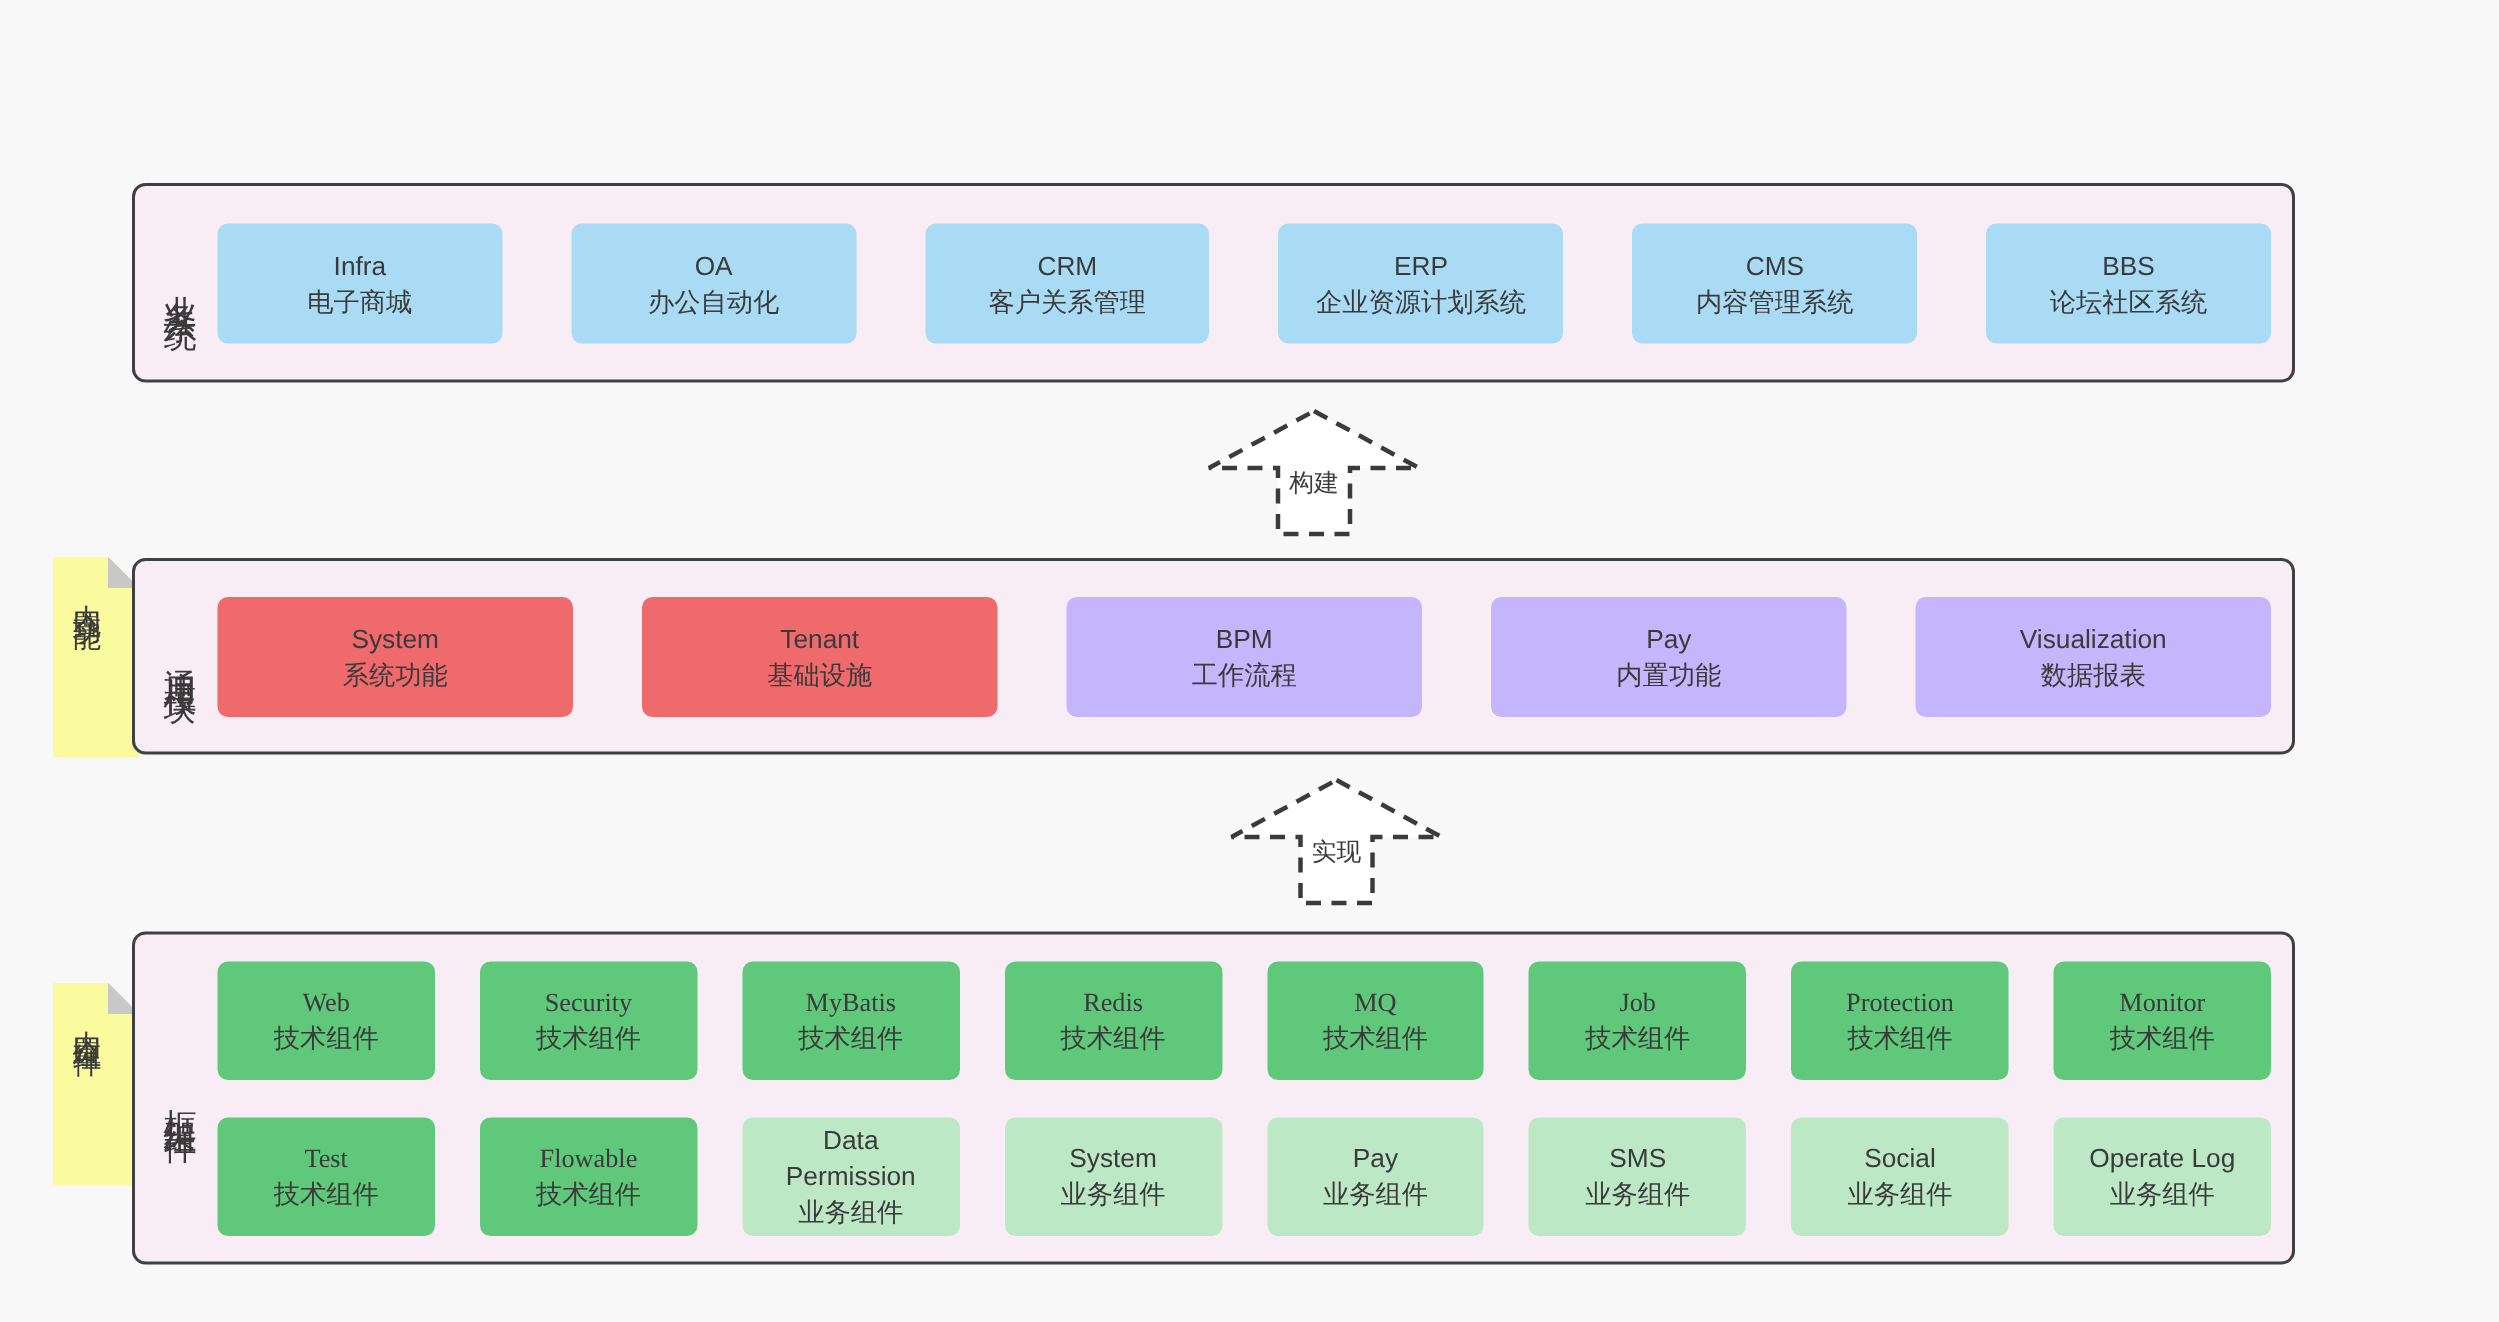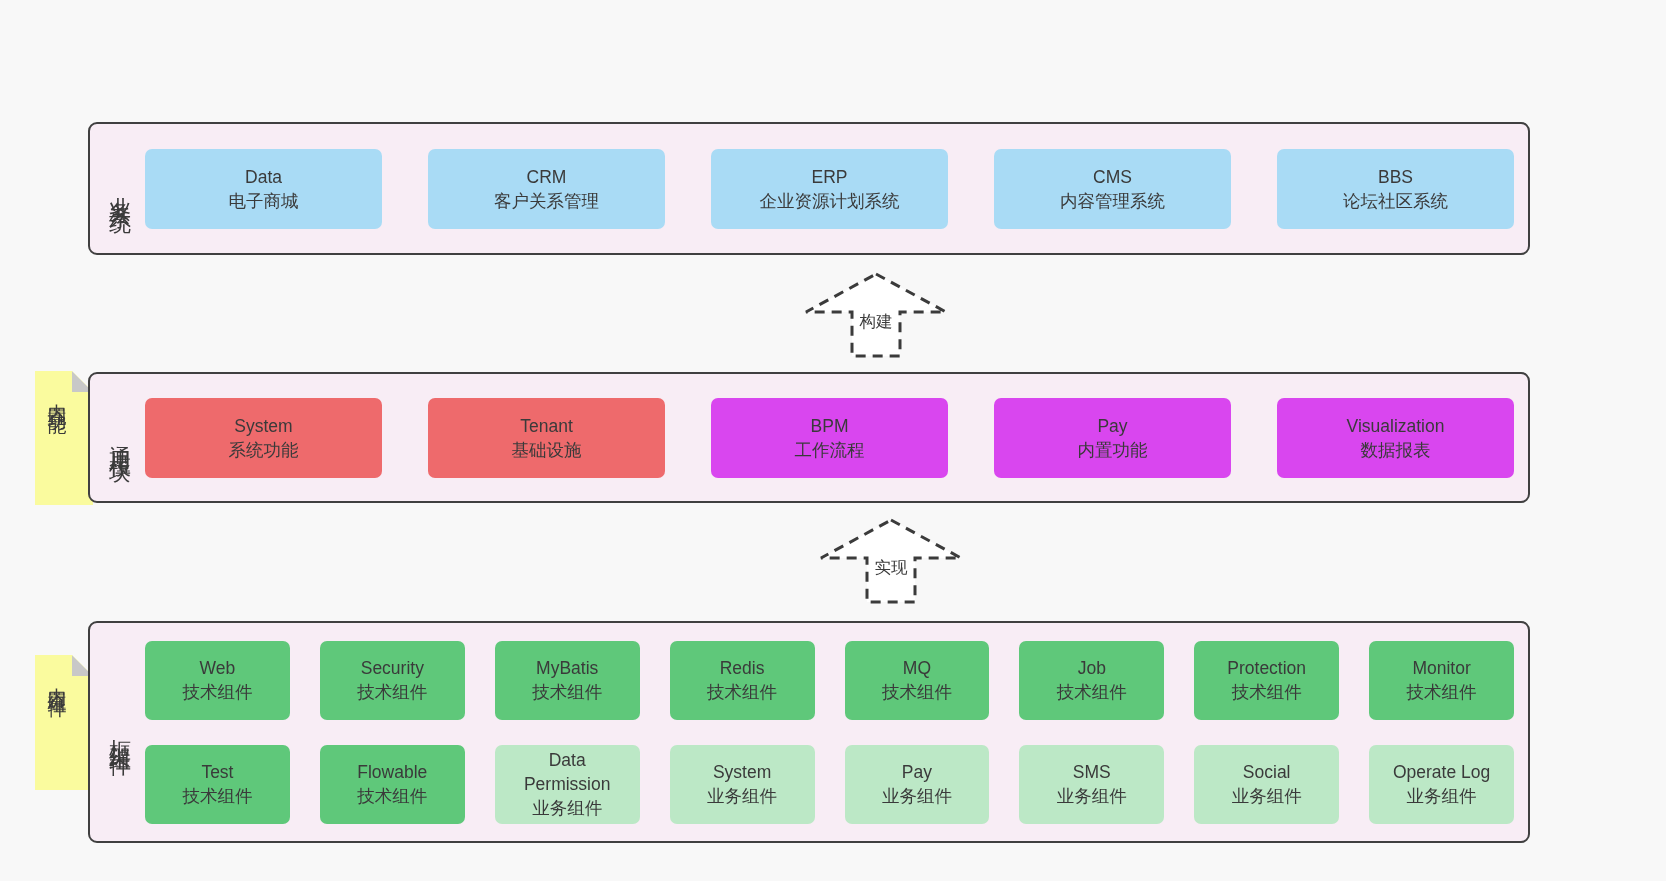--- a/index.html
+++ b/index.html
@@ -37,22 +37,22 @@
   }
   .box{
     flex:1;min-height:80px;border-radius:7px;
     display:flex;flex-direction:column;align-items:center;justify-content:center;
     text-align:center;font-size:17.5px;line-height:24px;color:#3a3a3a;
     padding:2px 14px;box-sizing:border-box;
   }
   .grid8 .box{min-height:79px;padding:2px 13px;}
   .v-blue{background:#a9dbf5;}
   .v-red{background:#ee6a6c;}
-  .v-pink{background:#d946ef;}
-  .v-green{background:#5fc87a;}
+  .v-pink{background:#c4b5fd;}
+  .v-green{background:#5fc87a;font-family:Liberation Serif, serif;}
   .v-greenlight{background:#bce8c6;}
 
   .note{
     position:absolute;left:35px;width:58px;background:#fafb9e;z-index:0;
     clip-path:polygon(0 0,calc(100% - 21px) 0,100% 21px,100% 100%,0 100%);
   }
   .note-common{top:371px;height:134px;}
   .note-framework{top:655px;height:135px;}
   .note .fold{
     position:absolute;top:0;right:0;width:21px;height:21px;background:#c8c8c8;
@@ -87,22 +87,26 @@
   <div class="fold"></div>
   <span class="note-text">内置组件</span>
 </div>
 
 <div class="layer layer-business">
   <div class="layer-label">
     <span>业务系统</span>
   </div>
   <div class="boxes row6">
       <div class="box v-blue">
-        <div>Data</div>
+        <div>Infra</div>
         <div>电子商城</div>
+      </div>
+      <div class="box v-blue">
+        <div>OA</div>
+        <div>办公自动化</div>
       </div>
       <div class="box v-blue">
         <div>CRM</div>
         <div>客户关系管理</div>
       </div>
       <div class="box v-blue">
         <div>ERP</div>
         <div>企业资源计划系统</div>
       </div>
       <div class="box v-blue">

